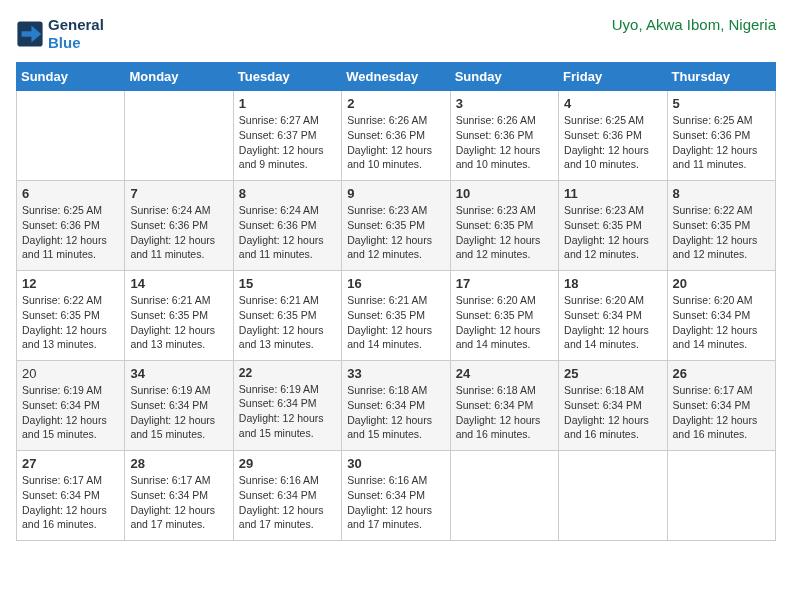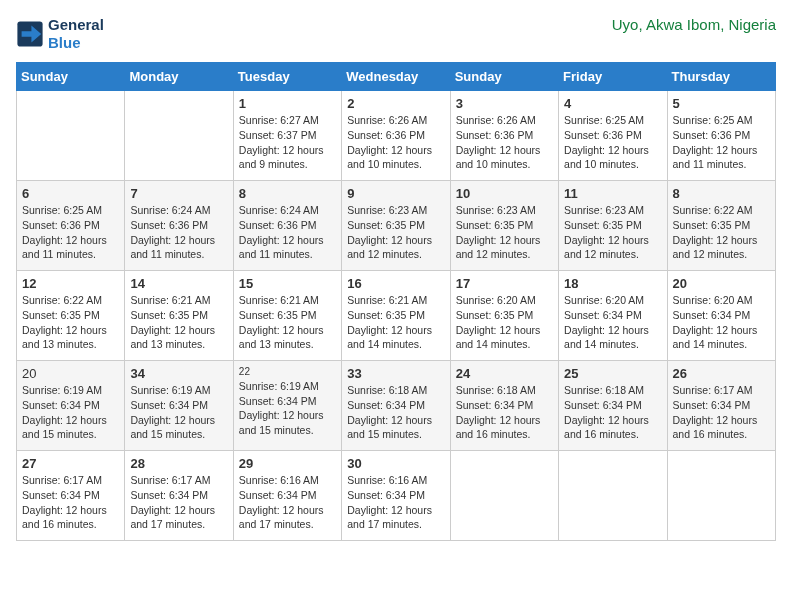--- a/index.html
+++ b/index.html
@@ -285,21 +285,21 @@
         </td>
         <td>
           <span class="cell-text" style="font-weight: bold; font-size: 13px; display: block;">34</span>
           <div class="cell-text">
             <span style="display: block;">Sunrise: 6:19 AM</span>
             <span style="display: block;">Sunset: 6:34 PM</span>
             <span style="display: block;">Daylight: 12 hours and 15 minutes.</span>
           </div>
         </td>
         <td>
-          <span class="cell-text" style="font-weight: normal; font-size: 10px; display: block;">22</span>
+          <span class="cell-text" style="font-weight: bold; font-size: 12px; display: block;">22</span>
           <div class="cell-text">
             <span style="display: block;">Sunrise: 6:19 AM</span>
             <span style="display: block;">Sunset: 6:34 PM</span>
             <span style="display: block;">Daylight: 12 hours and 15 minutes.</span>
           </div>
         </td>
         <td>
           <span class="cell-text" style="font-weight: bold; font-size: 13px; display: block;">33</span>
           <div class="cell-text">
             <span style="display: block;">Sunrise: 6:18 AM</span>

